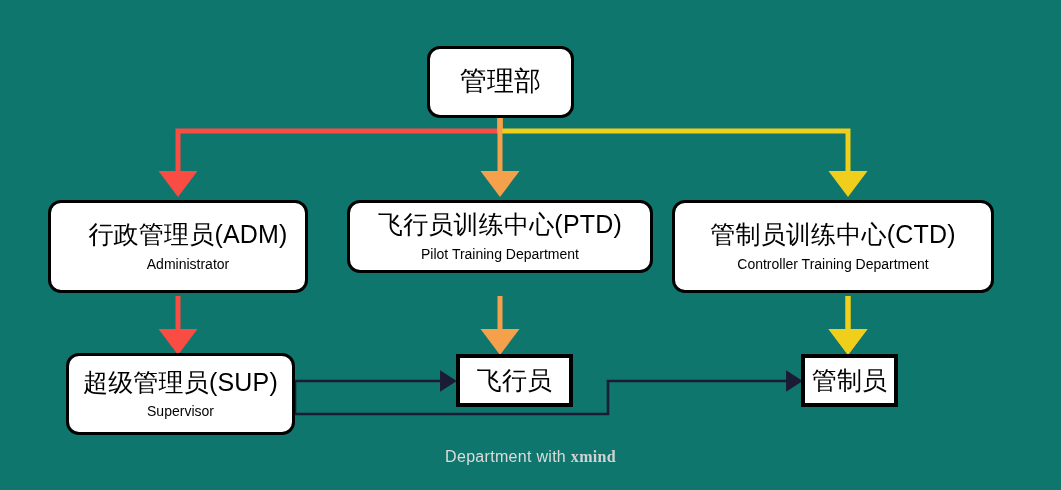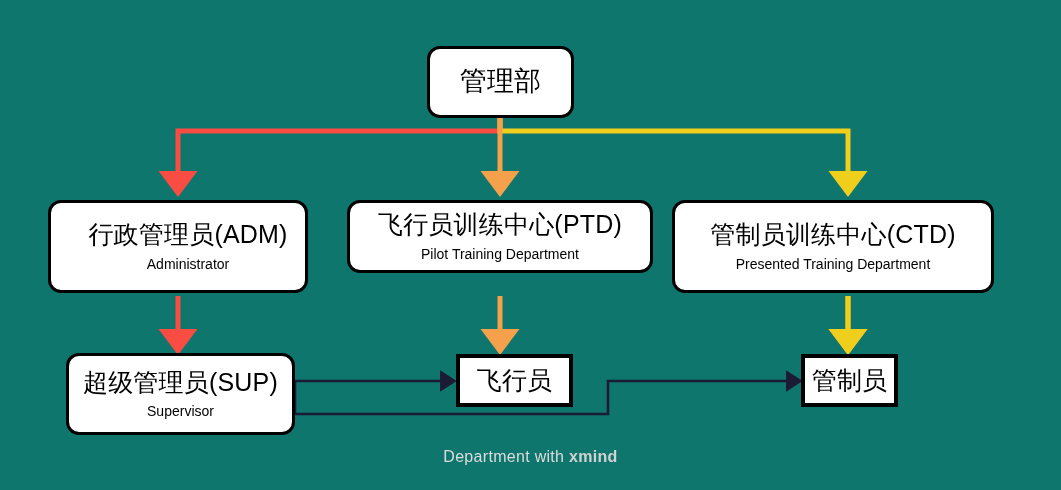--- a/index.html
+++ b/index.html
@@ -73,20 +73,21 @@
     text-align: center;
     font-size: 16px;
     color: #dcdcdc;
     letter-spacing: 0.3px;
     z-index: 3;
     user-select: none;
   }
   #watermark .brand {
     font-weight: bold;
     color: #d2d2d2;
+    font-family: Liberation Serif, serif;
   }
 </style>
 </head>
 <body>
 
 <div id="canvas">
 
   <svg id="connectors" viewBox="0 0 1061 490" xmlns="http://www.w3.org/2000/svg">
     <defs>
       <marker id="ah-red" markerWidth="9" markerHeight="9" refX="3.2" refY="4.5" orient="auto" markerUnits="strokeWidth">
@@ -132,21 +133,21 @@
     <div class="subtitle-en">Administrator</div>
   </div>
 
   <div class="node rounded" style="left:347px; top:200px; width:306px; height:73px;text-align:right;">
     <div class="title-cn">飞行员训练中心(PTD)</div>
     <div class="subtitle-en">Pilot Training Department</div>
   </div>
 
   <div class="node rounded" style="left:672px; top:200px; width:322px; height:93px;">
     <div class="title-cn">管制员训练中心(CTD)</div>
-    <div class="subtitle-en">Presented Training Department</div>
+    <div class="subtitle-en">Controller Training Department</div>
   </div>
 
   <div class="node rounded" style="left:66px; top:353px; width:229px; height:82px;">
     <div class="title-cn">超级管理员(SUP)</div>
     <div class="subtitle-en">Supervisor</div>
   </div>
 
   <div class="node square single" style="left:456px; top:354px; width:117px; height:53px;">
     <div class="title-cn">飞行员</div>
   </div>

